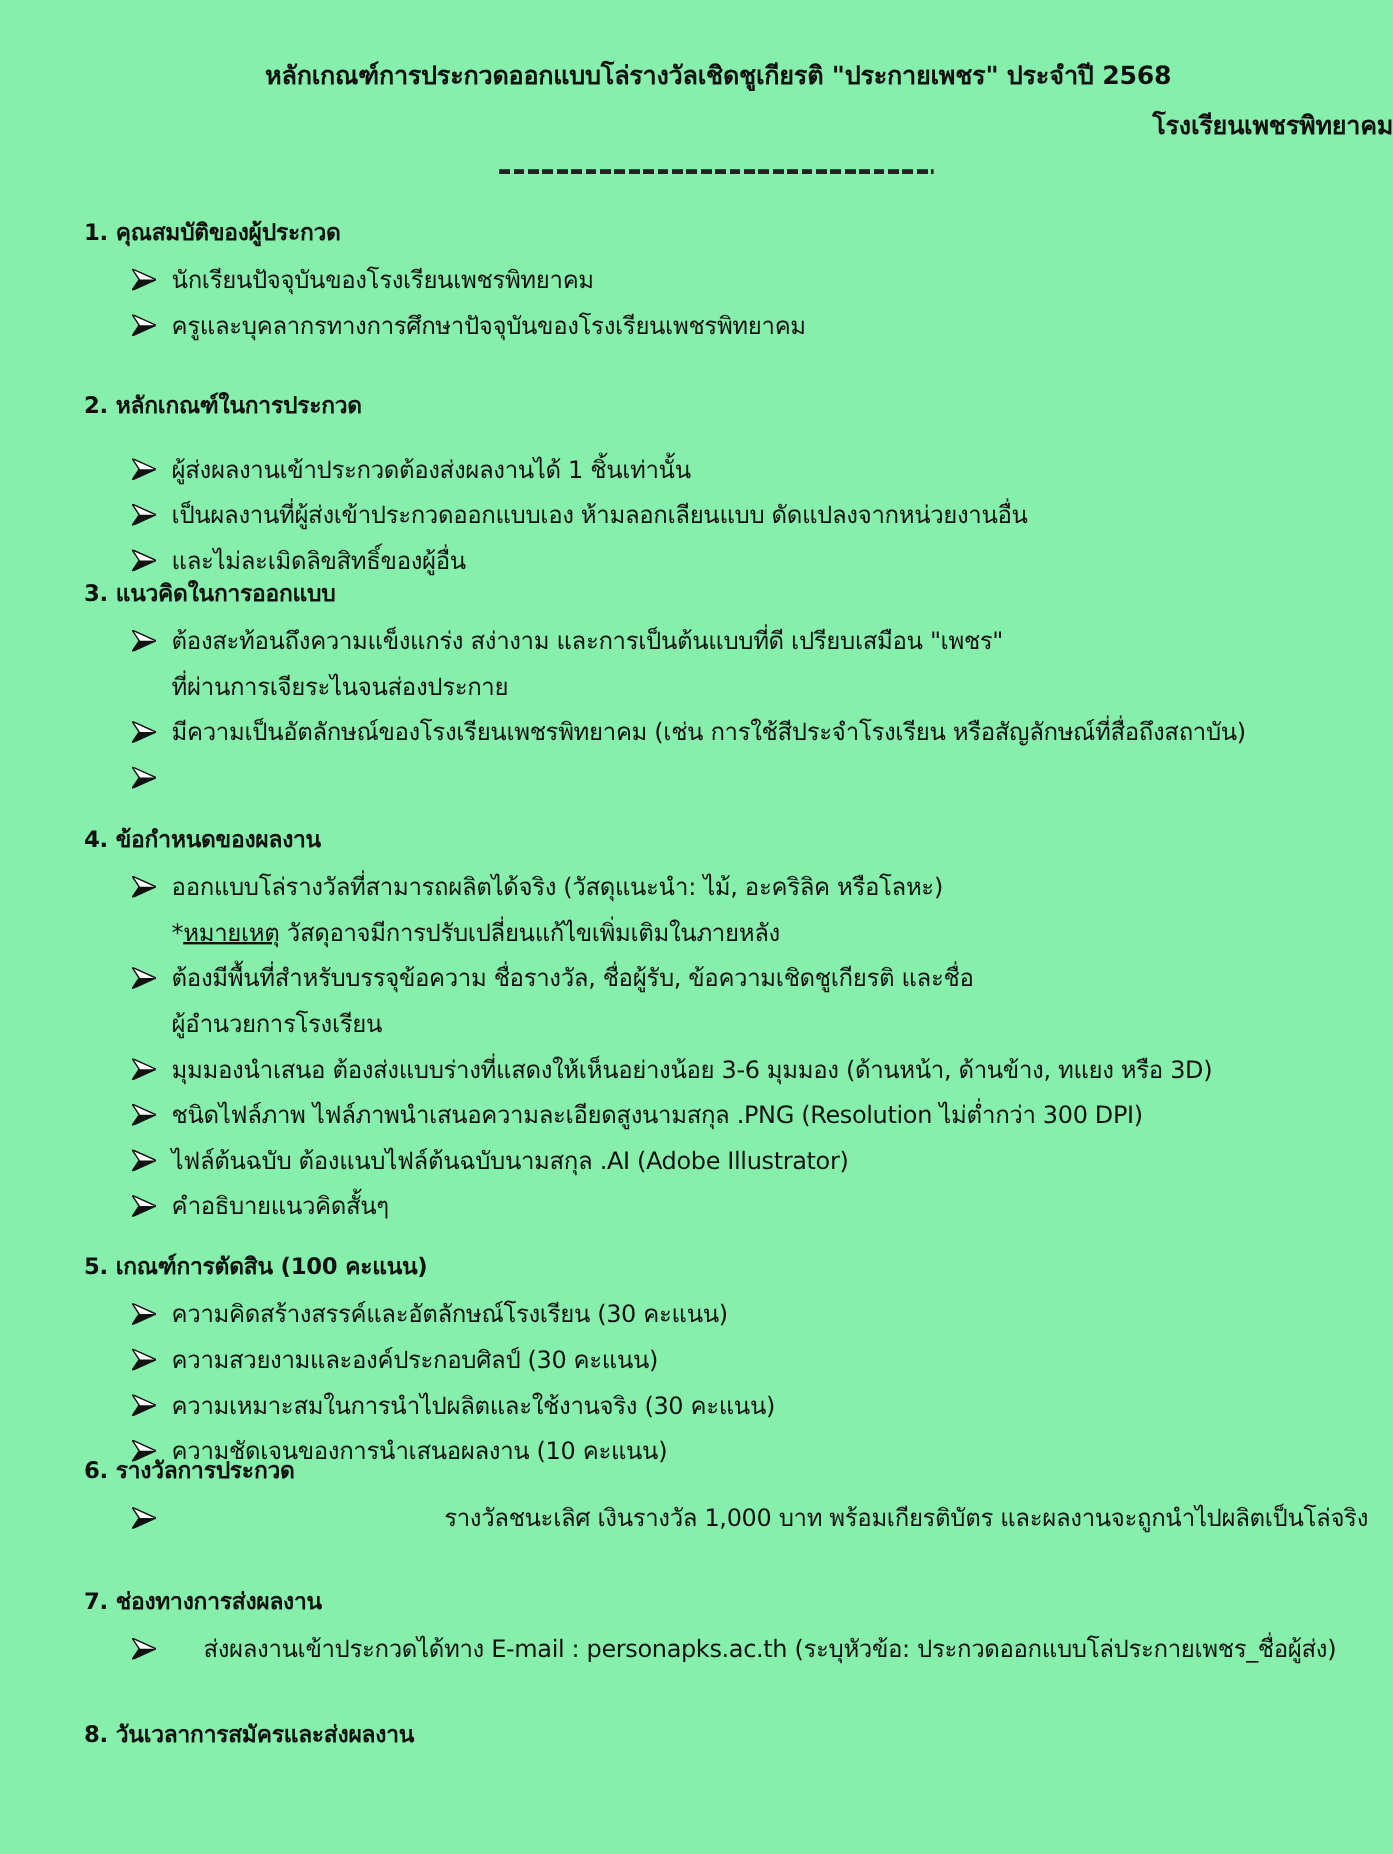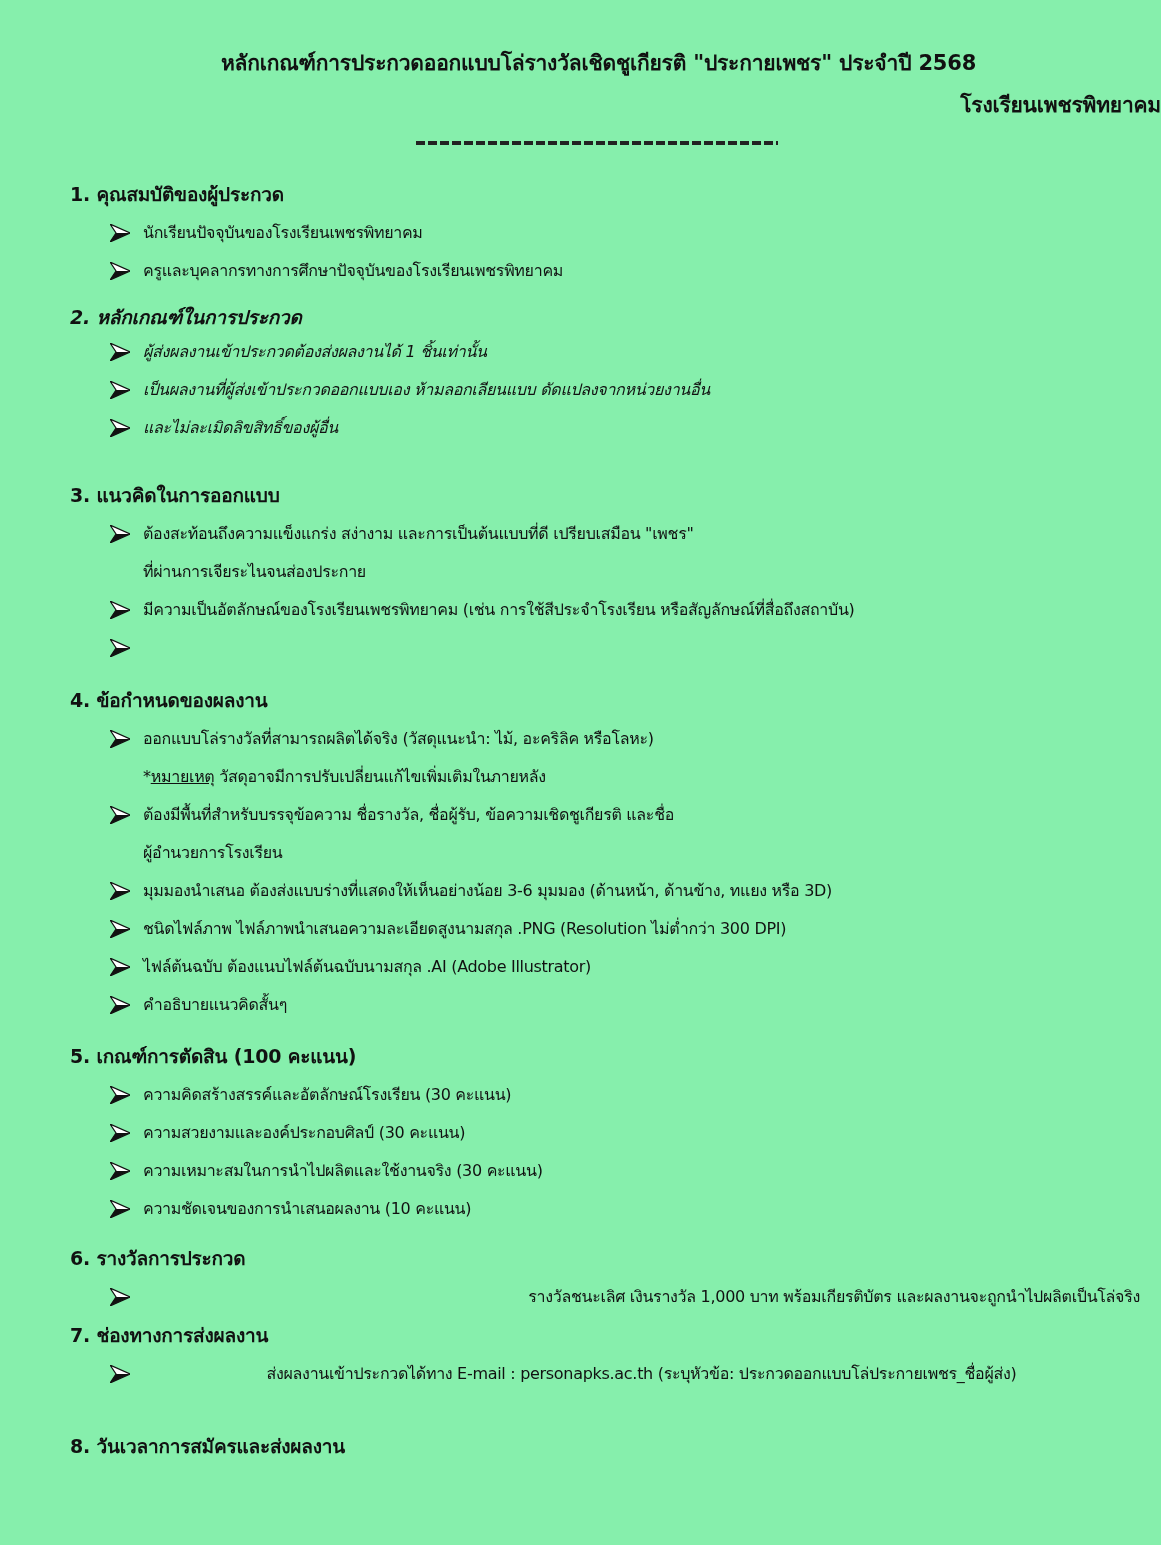--- a/index.html
+++ b/index.html
@@ -51,21 +51,21 @@
       font-weight: bold;
       font-size: 19px;
       line-height: 28px;
       height: 28px;
       white-space: nowrap;
       letter-spacing: -0.2px;
     }
     .bullet {
       position: relative;
       padding-left: 73px;
-      font-size: 16px;
+      font-size: 20px;
       line-height: 38px;
       white-space: nowrap;
       letter-spacing: -0.3px;
     }
     .bullet .arrow {
       position: absolute;
       left: 40px;
       top: 10px;
       width: 20px;
       height: 18px;
@@ -97,23 +97,23 @@
     </div>
     <div class="bullet">
       <svg class="arrow" viewBox="0 0 20 18">
           <polygon points="0,0 20,9 0,18 6,9" fill="#fff" stroke="#111" stroke-width="1.2"></polygon>
           <polygon points="0,18 20,9 6,9" fill="#111"></polygon>
         </svg>
       <span>ครูและบุคลากรทางการศึกษาปัจจุบันของโรงเรียนเพชรพิทยาคม</span>
     </div>
   </div>
 
-  <div class="section" style="top:303px;font-style:italic;">
+  <div class="section" style="top:324px;">
     <div class="section-heading">2. หลักเกณฑ์ในการประกวด</div>
-    <div class="bullet" style="margin-top:2px;">
+    <div class="bullet" style="margin-top:20px;">
       <svg class="arrow" viewBox="0 0 20 18">
           <polygon points="0,0 20,9 0,18 6,9" fill="#fff" stroke="#111" stroke-width="1.2"></polygon>
           <polygon points="0,18 20,9 6,9" fill="#111"></polygon>
         </svg>
       <span>ผู้ส่งผลงานเข้าประกวดต้องส่งผลงานได้ 1 ชิ้นเท่านั้น</span>
     </div>
     <div class="bullet">
       <svg class="arrow" viewBox="0 0 20 18">
           <polygon points="0,0 20,9 0,18 6,9" fill="#fff" stroke="#111" stroke-width="1.2"></polygon>
           <polygon points="0,18 20,9 6,9" fill="#111"></polygon>
@@ -227,21 +227,21 @@
     </div>
     <div class="bullet">
       <svg class="arrow" viewBox="0 0 20 18">
           <polygon points="0,0 20,9 0,18 6,9" fill="#fff" stroke="#111" stroke-width="1.2"></polygon>
           <polygon points="0,18 20,9 6,9" fill="#111"></polygon>
         </svg>
       <span>ความชัดเจนของการนำเสนอผลงาน (10 คะแนน)</span>
     </div>
   </div>
 
-  <div class="section" style="top:1244px;">
+  <div class="section" style="top:1212px;">
     <div class="section-heading">6. รางวัลการประกวด</div>
     <div class="bullet" style="margin-top:6px;text-align:right;">
       <svg class="arrow" viewBox="0 0 20 18">
           <polygon points="0,0 20,9 0,18 6,9" fill="#fff" stroke="#111" stroke-width="1.2"></polygon>
           <polygon points="0,18 20,9 6,9" fill="#111"></polygon>
         </svg>
       <span>รางวัลชนะเลิศ เงินรางวัล 1,000 บาท พร้อมเกียรติบัตร และผลงานจะถูกนำไปผลิตเป็นโล่จริง</span>
     </div>
   </div>
 

